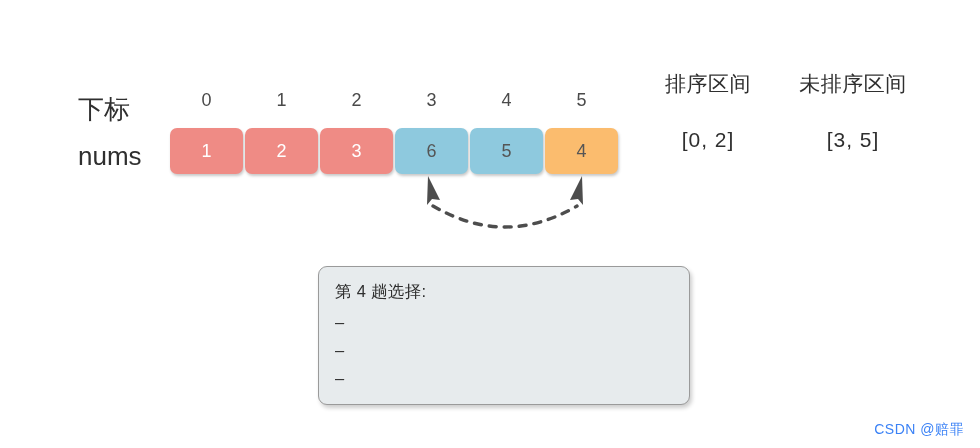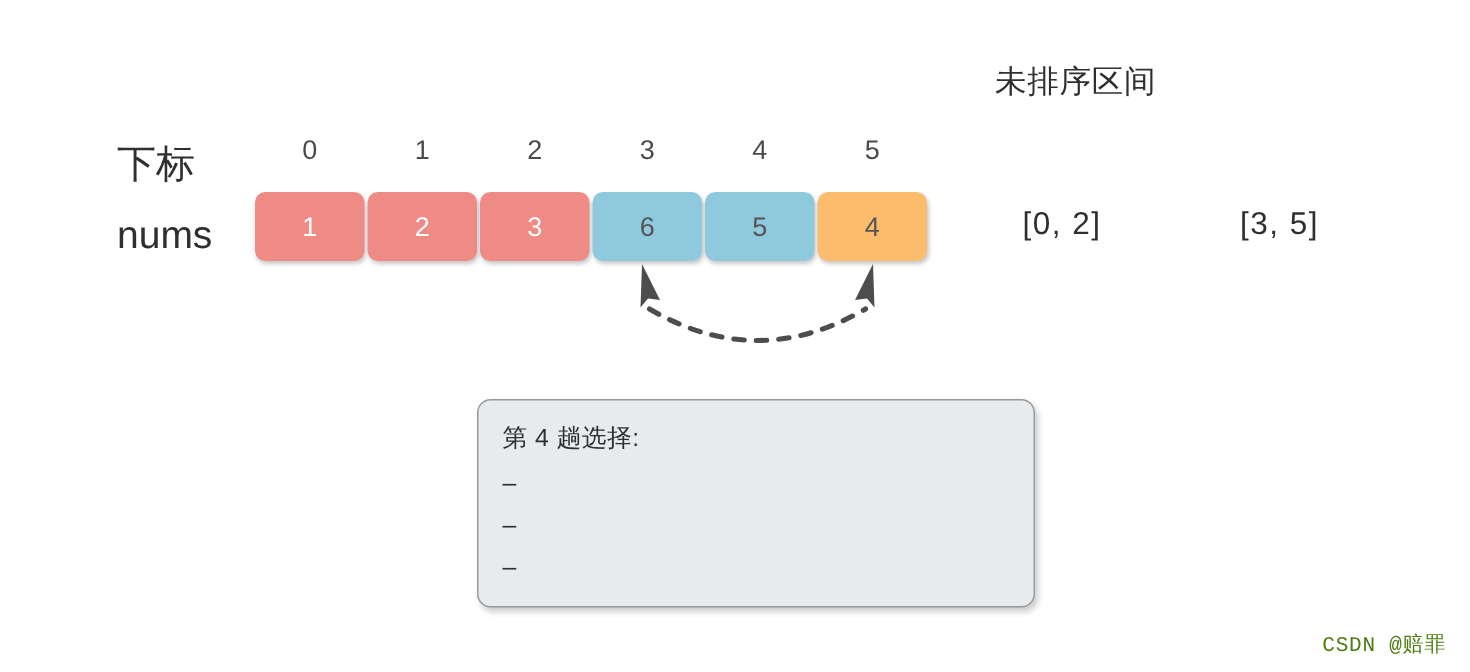--- a/index.html
+++ b/index.html
@@ -30,21 +30,21 @@
     display: flex;
     align-items: baseline;
   }
   .region-head {
     font-size: 21px;
     color: #2f2f2f;
     letter-spacing: 0.5px;
     white-space: nowrap;
   }
   .region-head.sorted   { width: 136px; text-align: center; }
-  .region-head.unsorted { width: 154px; text-align: center; }
+  .region-head.unsorted { width: 154px; text-align: center; margin-top: 30px; }
 
   
   .row-label {
     position: absolute;
     font-size: 26px;
     color: #2f2f2f;
     white-space: nowrap;
   }
   .row-label.index-label { left: 78px;  top: 92px; }
   .row-label.nums-label  { left: 78px;  top: 141px; }
@@ -84,21 +84,21 @@
     box-sizing: border-box;
   }
   .cell.sorted   { background: #ef8b85; color: #ffffff; }
   .cell.unsorted { background: #8ec9de; color: #555555; }
   .cell.min      { background: #fbbc6e; color: #555555; }
 
   
   .range-row {
     position: absolute;
     left: 640px;
-    top: 138px;
+    top: 128px;
     width: 290px;
     display: flex;
     align-items: baseline;
   }
   .range-val {
     font-size: 21px;
     color: #2f2f2f;
     white-space: nowrap;
     letter-spacing: 1px;
   }
@@ -151,32 +151,32 @@
     width: 16px;
     flex: none;
   }
 
   
   .watermark {
     position: absolute;
     right: 16px;
     bottom: 9px;
     font-size: 14px;
-    color: #4d7c0f;
+    color: #3b82f6;
     letter-spacing: 0.5px;
     user-select: none;
-    font-family: Liberation Mono, monospace;
   }
 </style>
 </head>
 <body>
 
 <div class="stage">
 
   <div class="region-headers">
+    <span class="region-head sorted">排序区间</span>
     <span class="region-head unsorted">未排序区间</span>
   </div>
 
   <div class="row-label index-label">下标</div>
   <div class="row-label nums-label">nums</div>
 
   <div class="index-row">
     <span class="index-cell">0</span>
     <span class="index-cell">1</span>
     <span class="index-cell">2</span>

